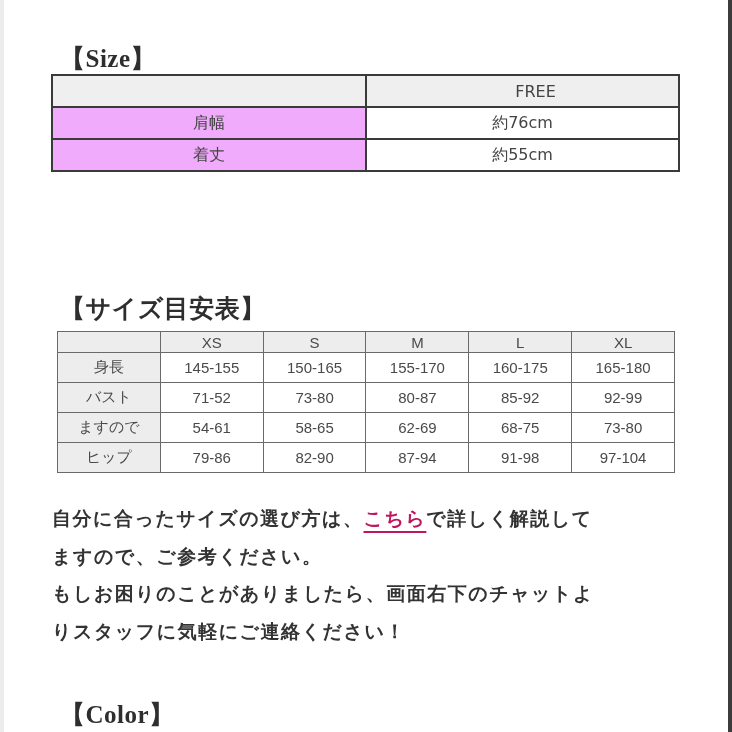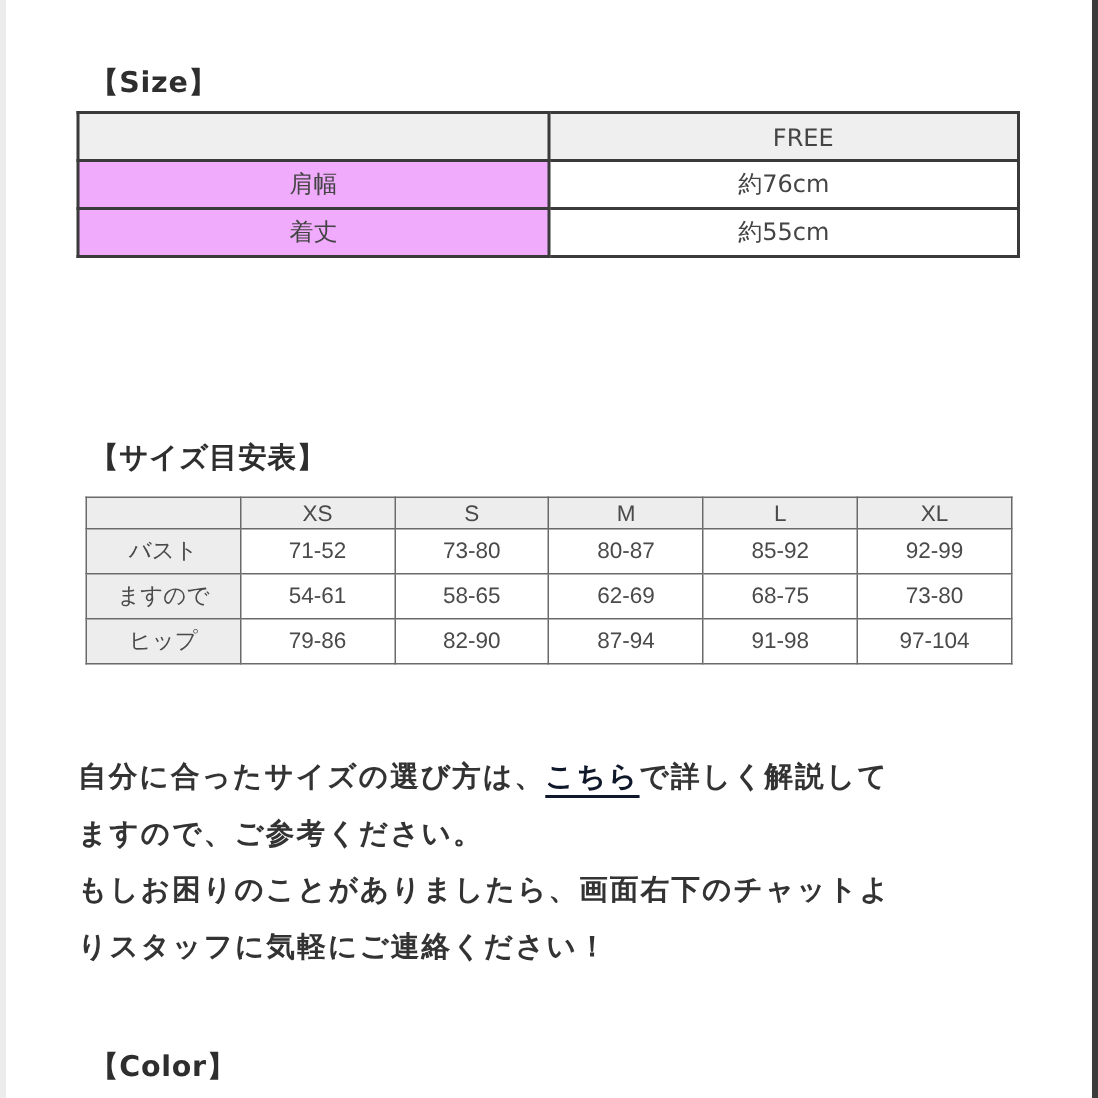--- a/index.html
+++ b/index.html
@@ -23,25 +23,26 @@
     }
     .frame-right {
       position: absolute;
       right: 0; top: 0;
       width: 4px; height: 732px;
       background: #3c3c3c;
     }
     .section-title {
       position: absolute;
       left: 60px;
-      font-size: 19px;
+      font-size: 25px;
       font-weight: bold;
       color: #2e2e2e;
       letter-spacing: 0.5px;
       white-space: nowrap;
+      font-family: Liberation Serif, serif;
     }
     #title-size { top: 42px; }
     #title-guide { top: 292px; }
     #title-color { top: 698px; }
 
     
     .t1 {
       position: absolute;
       left: 51px;
       top: 74px;
@@ -97,21 +98,21 @@
       font-weight: bold;
       color: #333333;
       line-height: 37.5px;
       letter-spacing: 1.5px;
     }
     .para .line { display: block; white-space: nowrap; }
     .link {
       text-decoration: underline;
       text-underline-offset: 6px;
       text-decoration-thickness: 2px;
-      color: #0f172a;
+      color: #be185d;
       cursor: pointer;
     }
   </style>
 </head>
 <body>
 
 <div class="frame-left"></div>
 <div class="frame-right"></div>
 
 <div id="title-size" class="section-title">【Size】</div>
@@ -139,20 +140,28 @@
   <tbody>
       <tr class="head">
     <td class="corner"></td>
     <td>XS</td>
     <td>S</td>
     <td>M</td>
     <td>L</td>
     <td>XL</td>
   </tr>
   <tr>
+    <td class="rowlabel">身長</td>
+    <td class="cell">145-155</td>
+    <td class="cell">150-165</td>
+    <td class="cell">155-170</td>
+    <td class="cell">160-175</td>
+    <td class="cell">165-180</td>
+  </tr>
+  <tr>
     <td class="rowlabel">バスト</td>
     <td class="cell">71-52</td>
     <td class="cell">73-80</td>
     <td class="cell">80-87</td>
     <td class="cell">85-92</td>
     <td class="cell">92-99</td>
   </tr>
   <tr>
     <td class="rowlabel">ますので</td>
     <td class="cell">54-61</td>

